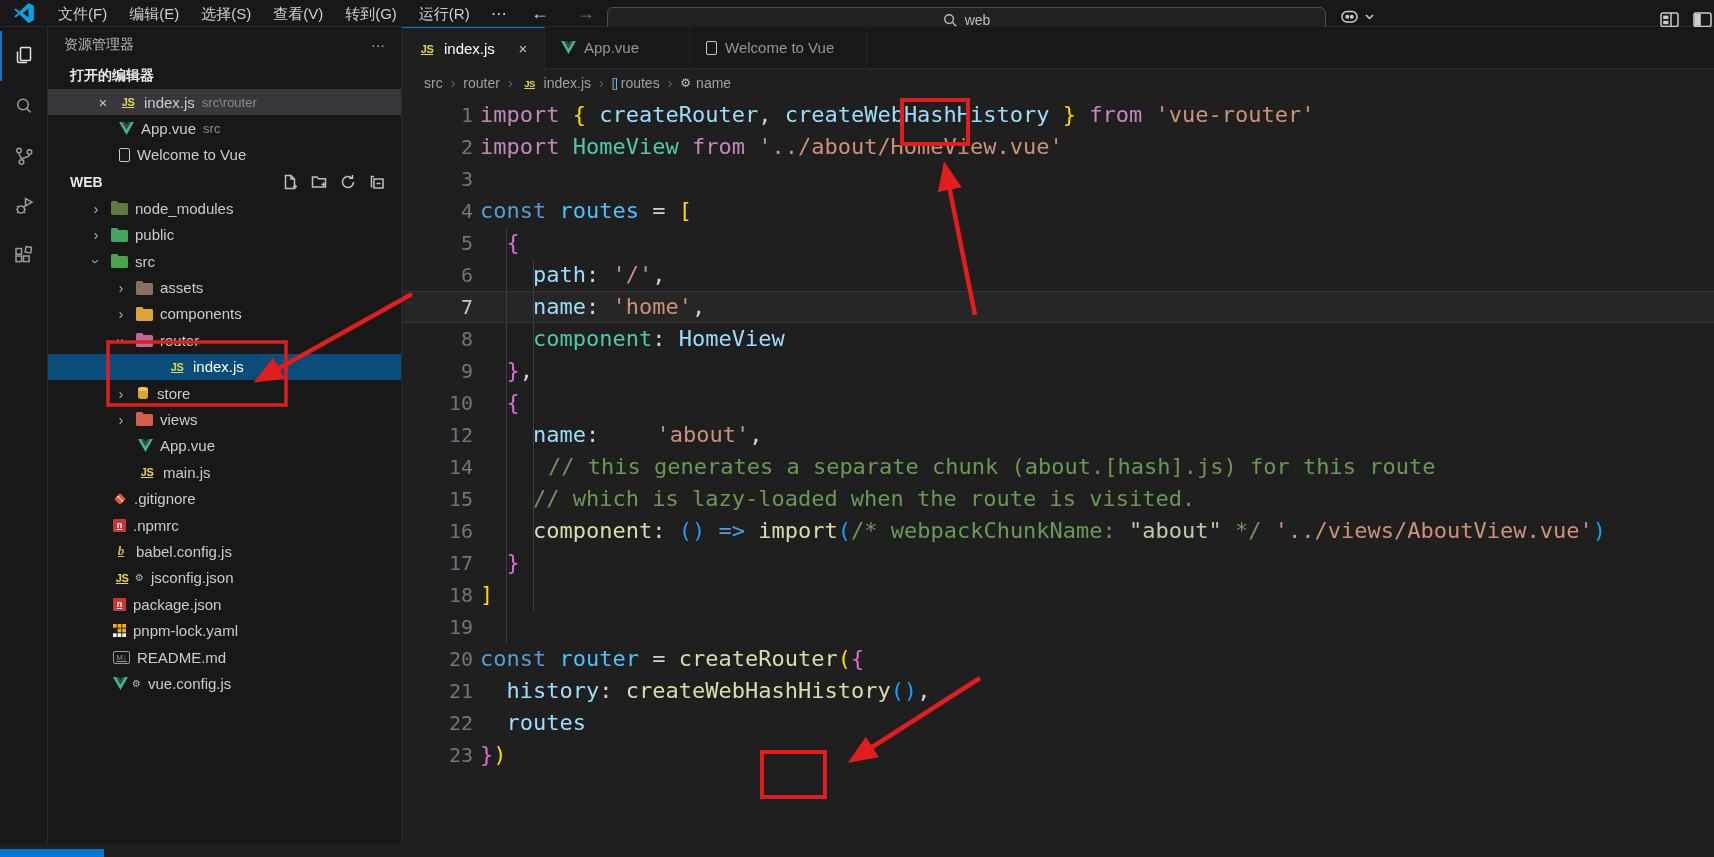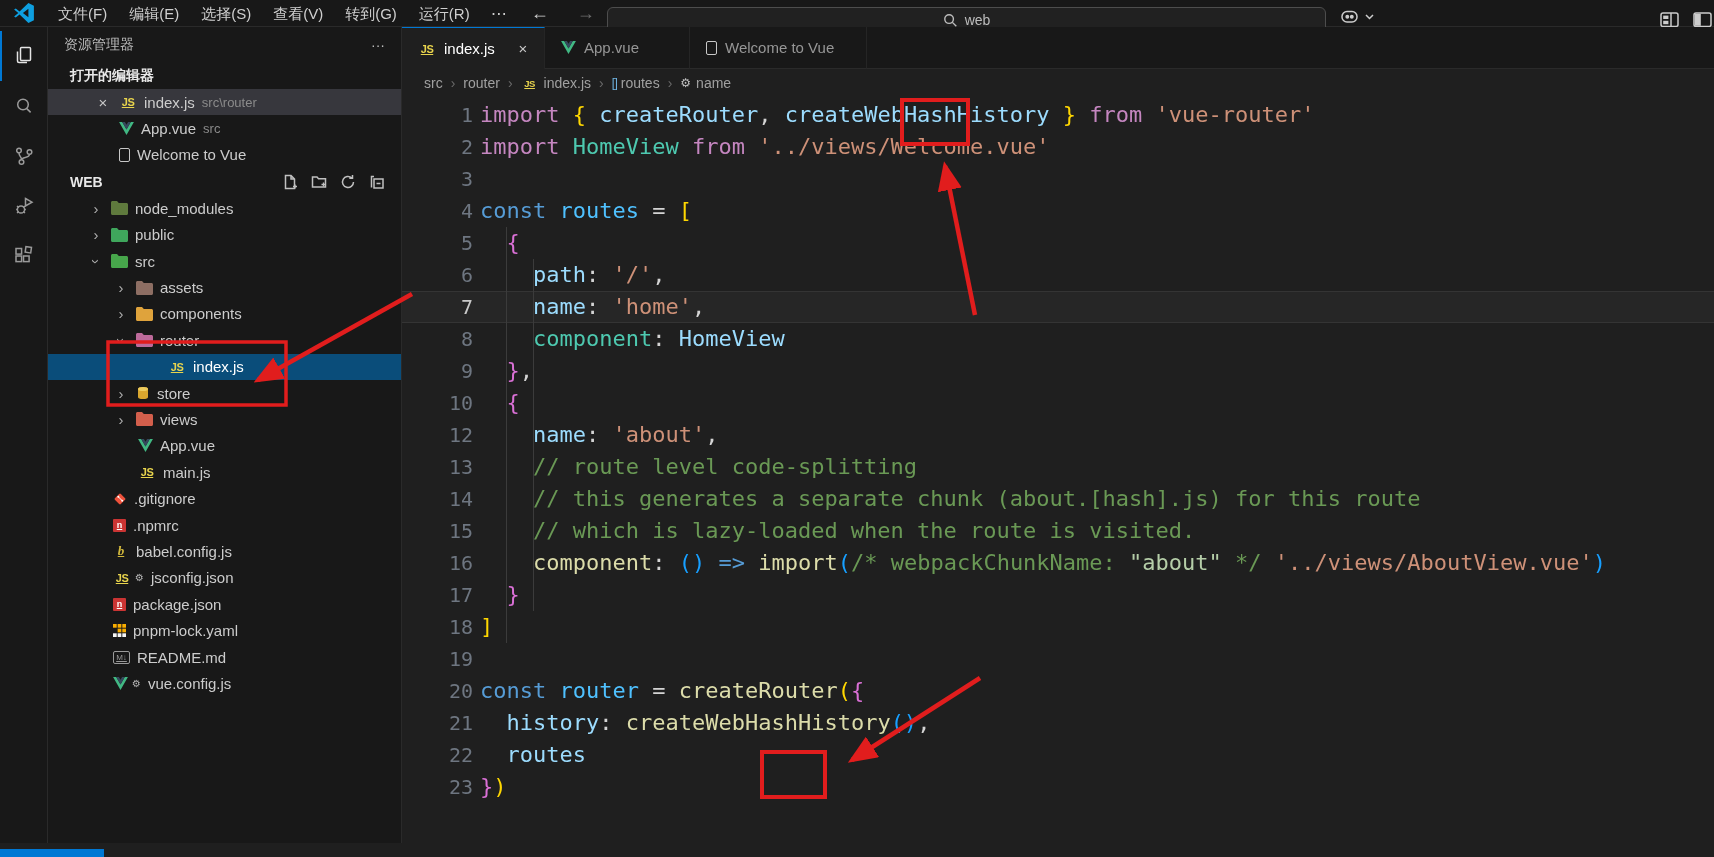--- a/index.html
+++ b/index.html
@@ -394,32 +394,31 @@
         <span class="bc-item">
           <span style="color:#c0c0c0;font-size:12px">⚙</span>
           <span>name</span>
         </span>
       </div>
     <div id="code">
       <div id="hl"></div>
       <div class="guide" id="g1"></div>
       <div class="guide" id="g2"></div>
     <div class="cl"><span class="num">1</span><span class="tk" style="color: rgb(197, 134, 192);">import </span><span class="tk" style="color: rgb(255, 215, 0);">{</span><span class="tk" style="color: rgb(212, 212, 212);"> </span><span class="tk" style="color: rgb(156, 220, 254);">createRouter</span><span class="tk" style="color: rgb(212, 212, 212);">, </span><span class="tk" style="color: rgb(156, 220, 254);">createWebHashHistory</span><span class="tk" style="color: rgb(212, 212, 212);"> </span><span class="tk" style="color: rgb(255, 215, 0);">}</span><span class="tk" style="color: rgb(197, 134, 192);"> from </span><span class="tk" style="color: rgb(206, 145, 120);">'vue-router'</span></div>
-        <div class="cl"><span class="num">2</span><span class="tk" style="color: rgb(197, 134, 192);">import </span><span class="tk" style="color: rgb(78, 201, 176);">HomeView</span><span class="tk" style="color: rgb(197, 134, 192);"> from </span><span class="tk" style="color: rgb(206, 145, 120);">'../views/Welcome.vue'</span></div>
+        <div class="cl"><span class="num">2</span><span class="tk" style="color: rgb(197, 134, 192);">import </span><span class="tk" style="color: rgb(78, 201, 176);">HomeView</span><span class="tk" style="color: rgb(197, 134, 192);"> from </span><span class="tk" style="color: rgb(206, 145, 120);">'../about/HomeView.vue'</span></div>
         <div class="cl"><span class="num">3</span></div>
         <div class="cl"><span class="num">4</span><span class="tk" style="color: rgb(86, 156, 214);">const </span><span class="tk" style="color: rgb(79, 193, 255);">routes</span><span class="tk" style="color: rgb(212, 212, 212);"> = </span><span class="tk" style="color: rgb(255, 215, 0);">[</span></div>
         <div class="cl"><span class="num">5</span><span class="tk" style="color: rgb(212, 212, 212);">  </span><span class="tk" style="color: rgb(218, 112, 214);">{</span></div>
         <div class="cl"><span class="num">6</span><span class="tk" style="color: rgb(212, 212, 212);">    </span><span class="tk" style="color: rgb(156, 220, 254);">path</span><span class="tk" style="color: rgb(212, 212, 212);">: </span><span class="tk" style="color: rgb(206, 145, 120);">'/'</span><span class="tk" style="color: rgb(212, 212, 212);">,</span></div>
         <div class="cl"><span class="num cur">7</span><span class="tk" style="color: rgb(212, 212, 212);">    </span><span class="tk" style="color: rgb(156, 220, 254);">name</span><span class="tk" style="color: rgb(212, 212, 212);">: </span><span class="tk" style="color: rgb(206, 145, 120);">'home'</span><span class="tk" style="color: rgb(212, 212, 212);">,</span></div>
         <div class="cl"><span class="num">8</span><span class="tk" style="color: rgb(212, 212, 212);">    </span><span class="tk" style="color: rgb(78, 201, 176);">component</span><span class="tk" style="color: rgb(212, 212, 212);">: </span><span class="tk" style="color: rgb(156, 220, 254);">HomeView</span></div>
         <div class="cl"><span class="num">9</span><span class="tk" style="color: rgb(212, 212, 212);">  </span><span class="tk" style="color: rgb(218, 112, 214);">}</span><span class="tk" style="color: rgb(212, 212, 212);">,</span></div>
         <div class="cl"><span class="num">10</span><span class="tk" style="color: rgb(212, 212, 212);">  </span><span class="tk" style="color: rgb(218, 112, 214);">{</span></div>
-        <div class="cl"><span class="num">12</span><span class="tk" style="color: rgb(212, 212, 212);">    </span><span class="tk" style="color: rgb(156, 220, 254);">name</span><span class="tk" style="color: rgb(212, 212, 212);">: </span><span class="tk" style="color: rgb(206, 145, 120);">'about'</span><span class="tk" style="color: rgb(212, 212, 212);">,</span></div>
-        <div class="cl"><span class="num">13</span><span class="tk" style="color: rgb(212, 212, 212);">    </span><span class="tk" style="color: rgb(106, 153, 85);">// route level code-splitting</span></div>
-        <div class="cl"><span class="num">14</span><span class="tk" style="color: rgb(212, 212, 212);">    </span><span class="tk" style="color: rgb(106, 153, 85);">// this generates a separate chunk (about.[hash].js) for this route</span></div>
+        <div class="cl"><span class="num">12</span><span class="tk" style="color: rgb(212, 212, 212);">    </span><span class="tk" style="color: rgb(156, 220, 254);">name</span><span class="tk" style="color: rgb(212, 212, 212);">: </span><span class="tk" style="color: rgb(206, 145, 120); margin-left: 44px;">'about'</span><span class="tk" style="color: rgb(212, 212, 212);">,</span></div>
+        <div class="cl"><span class="num">14</span><span class="tk" style="color: rgb(212, 212, 212);">    </span><span class="tk" style="color: rgb(106, 153, 85); padding-left: 15px;">// this generates a separate chunk (about.[hash].js) for this route</span></div>
         <div class="cl"><span class="num">15</span><span class="tk" style="color: rgb(212, 212, 212);">    </span><span class="tk" style="color: rgb(106, 153, 85);">// which is lazy-loaded when the route is visited.</span></div>
         <div class="cl"><span class="num">16</span><span class="tk" style="color: rgb(212, 212, 212);">    </span><span class="tk" style="color: rgb(220, 220, 170);">component</span><span class="tk" style="color: rgb(212, 212, 212);">: </span><span class="tk" style="color: rgb(23, 159, 255);">()</span><span class="tk" style="color: rgb(212, 212, 212);"> </span><span class="tk" style="color: rgb(86, 156, 214);">=&gt;</span><span class="tk" style="color: rgb(212, 212, 212);"> </span><span class="tk" style="color: rgb(220, 220, 170);">import</span><span class="tk" style="color: rgb(23, 159, 255);">(</span><span class="tk" style="color: rgb(106, 153, 85);">/* webpackChunkName: </span><span class="tk" style="color: rgb(181, 206, 168);">"about"</span><span class="tk" style="color: rgb(106, 153, 85);"> */</span><span class="tk" style="color: rgb(212, 212, 212);"> </span><span class="tk" style="color: rgb(206, 145, 120);">'../views/AboutView.vue'</span><span class="tk" style="color: rgb(23, 159, 255);">)</span></div>
         <div class="cl"><span class="num">17</span><span class="tk" style="color: rgb(212, 212, 212);">  </span><span class="tk" style="color: rgb(218, 112, 214);">}</span></div>
         <div class="cl"><span class="num">18</span><span class="tk" style="color: rgb(255, 215, 0);">]</span></div>
         <div class="cl"><span class="num">19</span></div>
         <div class="cl"><span class="num">20</span><span class="tk" style="color: rgb(86, 156, 214);">const </span><span class="tk" style="color: rgb(79, 193, 255);">router</span><span class="tk" style="color: rgb(212, 212, 212);"> = </span><span class="tk" style="color: rgb(220, 220, 170);">createRouter</span><span class="tk" style="color: rgb(255, 215, 0);">(</span><span class="tk" style="color: rgb(218, 112, 214);">{</span></div>
         <div class="cl"><span class="num">21</span><span class="tk" style="color: rgb(212, 212, 212);">  </span><span class="tk" style="color: rgb(156, 220, 254);">history</span><span class="tk" style="color: rgb(212, 212, 212);">: </span><span class="tk" style="color: rgb(220, 220, 170);">createWebHashHistory</span><span class="tk" style="color: rgb(23, 159, 255);">()</span><span class="tk" style="color: rgb(212, 212, 212);">,</span></div>
         <div class="cl"><span class="num">22</span><span class="tk" style="color: rgb(212, 212, 212);">  </span><span class="tk" style="color: rgb(156, 220, 254);">routes</span></div>
         <div class="cl"><span class="num">23</span><span class="tk" style="color: rgb(218, 112, 214);">}</span><span class="tk" style="color: rgb(255, 215, 0);">)</span></div>
       </div>

